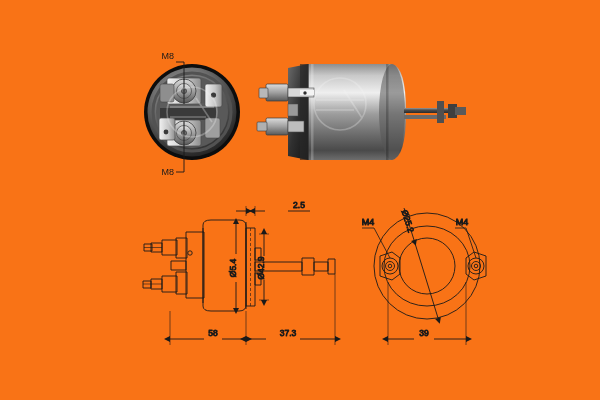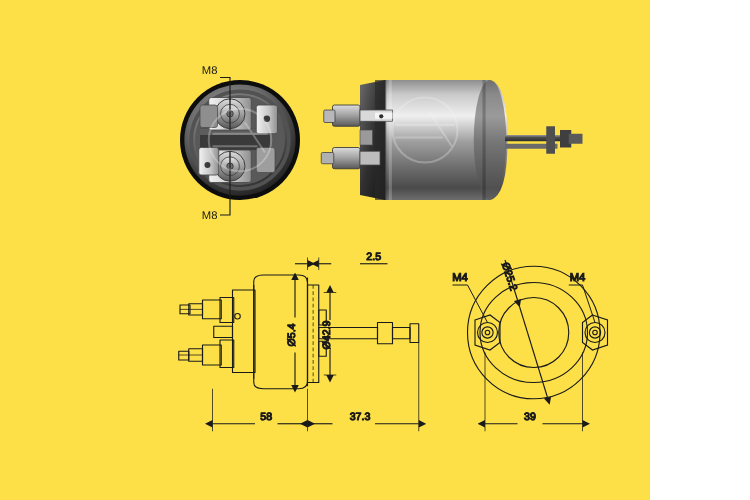--- a/index.html
+++ b/index.html
@@ -9,23 +9,23 @@
     background: #ffffff;
   }
   body {
     width: 600px;
     height: 400px;
     overflow: hidden;
     font-family: "Liberation Sans", sans-serif;
   }
   #sheet {
     position: relative;
-    width: 520px;
+    width: 600px;
     height: 400px;
-    background: #fde047;
+    background: #f97316;
     text-align: center;
   }
   #sheet svg {
     position: absolute;
     top: 0;
     left: 0;
   }
   .dim-text {
     font-family: "Liberation Sans", sans-serif;
     font-size: 8.5px;

